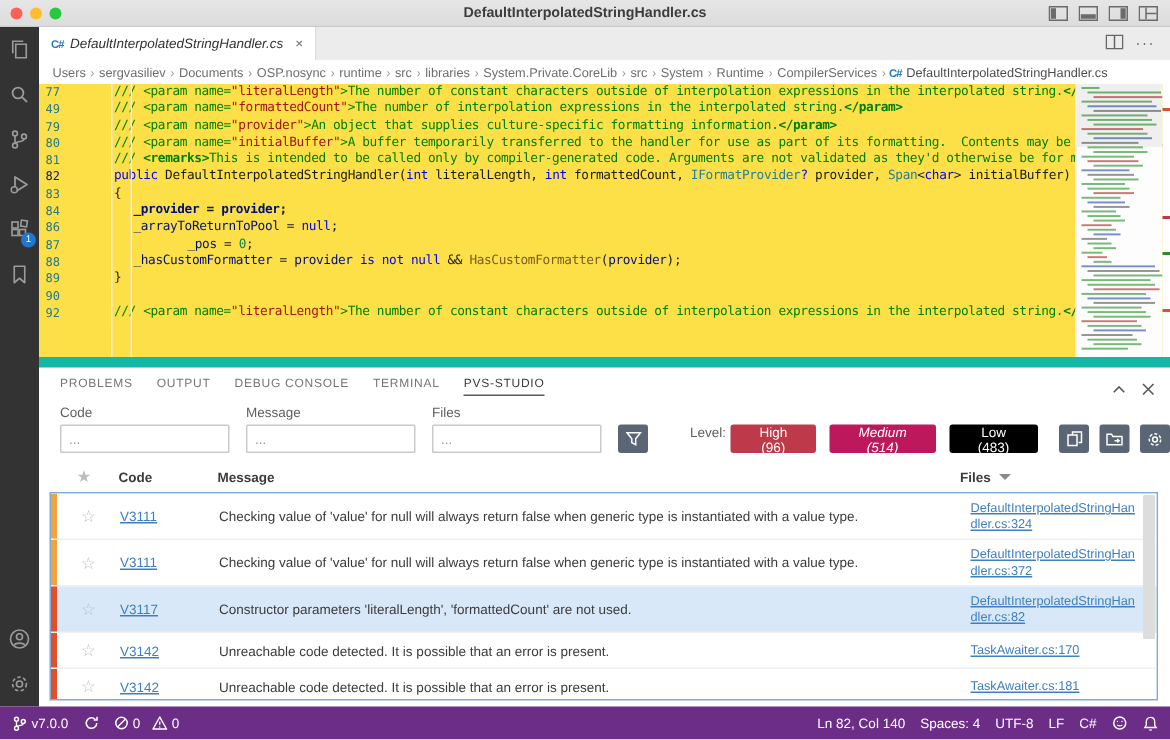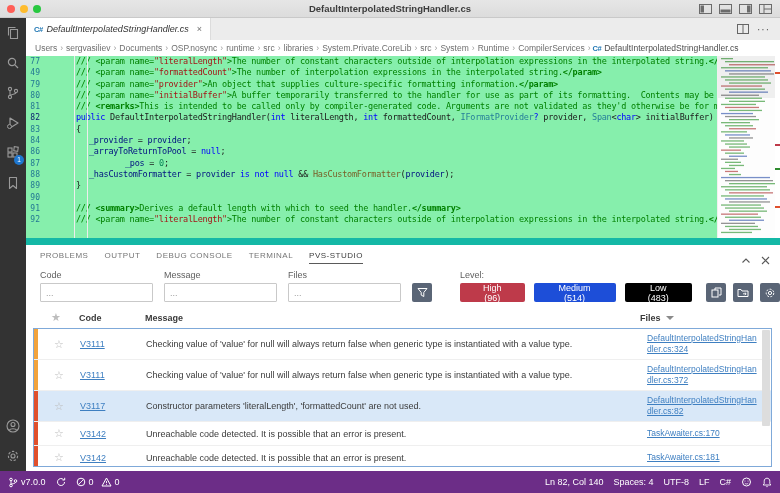--- a/index.html
+++ b/index.html
@@ -45,21 +45,21 @@
 
   .breadcrumb { height:16px; background:#fff; display:flex; align-items:center;
     font-size:8.5px; color:#6E6E6E; padding-left:8px; flex:none; white-space:nowrap;
     overflow:hidden; }
   .crumb { padding:0 1px; }
   .crumb-sep { color:#9a9a9a; padding:0 2px; }
   .crumb:last-of-type { color:#4d4d4d; }
 
   
   .editor { height:182px; flex:none; position:relative; overflow:hidden;
-    font-family:"DejaVu Sans Mono", monospace; font-size:8.5px; background:#86efac; }
+    font-family:"DejaVu Sans Mono", monospace; font-size:8.5px; background:#fde047; }
   .guide { position:absolute; top:0; bottom:0; width:1px; background:#EDEDED; }
   .line { display:flex; height:11.3px; line-height:11.3px; white-space:pre; }
   .lnum { width:26px; padding-right:12px; text-align:right; color:#237893;
     flex:none; font-size:8px; }
   .line.active .lnum { color:#0B216F; }
   .ltext { letter-spacing:-0.25px; }
   .tok-cm{color:#008000} .tok-tagb{color:#008000;font-weight:bold}
   .tok-str{color:#A31515} .tok-kw{color:#0000FF} .tok-ty{color:#267F99}
   .tok-fld{color:#001080} .tok-mth{color:#795E26} .tok-num{color:#098658}
   .tok-pl{color:#1b1b1b}
@@ -81,21 +81,21 @@
   .panel-actions { position:absolute; top:6px; right:10px; display:flex; gap:10px; }
 
   .filters { display:flex; align-items:flex-end; padding:4px 0 2px 14px; }
   .filter { display:flex; flex-direction:column; gap:3px; margin-right:11px; }
   .filter label { font-size:9px; color:#5f5f5f; }
   .filter input { width:113px; height:19px; border:1px solid #C9C9C9; font-size:9px;
     padding:0 5px; color:#333; background:#fff; border-radius:1px; }
   .filter input::placeholder { color:#9a9a9a; }
   .iconbtn { width:20px; height:19px; background:#5A6576; border:none; border-radius:2px;
     display:flex; align-items:center; justify-content:center; flex:none; }
-  .level-group { display:flex; flex-direction:column; gap:3px; margin-left:28px; }
+  .level-group { display:flex; flex-direction:row; gap:3px; margin-left:28px; }
   .level-label { font-size:9px; color:#5f5f5f; }
   .level-btns { display:flex; gap:9px; }
   .lvl { height:19px; border:none; border-radius:2px; color:#fff; font-size:9px;
     padding:0 15px; font-family:"Liberation Sans",sans-serif; }
   .panel-iconbtns { display:flex; gap:7px; margin-left:14px; }
 
   .table-wrap { margin:2px 8px 0 7px; position:relative; }
   .thead { display:grid; grid-template-columns:46px 66px 1fr 132px; align-items:center;
     padding:5px 0 4px; }
   .thead .hstar { text-align:center; color:#BDBDBD; font-size:11px; }
@@ -315,21 +315,21 @@
     <span class="ltext" style="margin-left: 24px;"><span class="tok-kw">public </span><span class="tok-pl">DefaultInterpolatedStringHandler(</span><span class="tok-kw">int</span><span class="tok-pl"> literalLength, </span><span class="tok-kw">int</span><span class="tok-pl"> formattedCount, </span><span class="tok-ty">IFormatProvider</span><span class="tok-kw">?</span><span class="tok-pl"> provider, </span><span class="tok-ty">Span</span><span class="tok-pl">&lt;</span><span class="tok-kw">char</span><span class="tok-pl">&gt; initialBuffer)</span></span>
   </div>
 
   <div class="line">
     <span class="lnum">83</span>
     <span class="ltext" style="margin-left: 24px;"><span class="tok-pl">{</span></span>
   </div>
 
   <div class="line">
     <span class="lnum">84</span>
-    <span class="ltext" style="margin-left: 37px;"><span class="tok-fld">_provider</span><span class="tok-pl"> = </span><span class="tok-fld">provider</span><span class="tok-pl">;</span></span>
+    <span class="ltext" style="margin-left: 37px; font-weight: bold;"><span class="tok-fld">_provider</span><span class="tok-pl"> = </span><span class="tok-fld">provider</span><span class="tok-pl">;</span></span>
   </div>
 
 
   <div class="line">
     <span class="lnum">86</span>
     <span class="ltext" style="margin-left: 37px;"><span class="tok-fld">_arrayToReturnToPool</span><span class="tok-pl"> = </span><span class="tok-kw">null</span><span class="tok-pl">;</span></span>
   </div>
 
   <div class="line">
     <span class="lnum">87</span>
@@ -344,24 +344,20 @@
   <div class="line">
     <span class="lnum">89</span>
     <span class="ltext" style="margin-left: 24px;"><span class="tok-pl">}</span></span>
   </div>
 
   <div class="line">
     <span class="lnum">90</span>
     <span class="ltext" style="margin-left: 24px;"></span>
   </div>
 
-  <div class="line">
-    <span class="lnum">91</span>
-    <span class="ltext" style="margin-left: 24px;"><span class="tok-cm">/// </span><span class="tok-tagb">&lt;summary&gt;</span><span class="tok-cm">Derives a default length with which to seed the handler.</span><span class="tok-tagb">&lt;/summary&gt;</span></span>
-  </div>
 
   <div class="line">
     <span class="lnum">92</span>
     <span class="ltext" style="margin-left: 24px;"><span class="tok-cm">/// &lt;param name=</span><span class="tok-str">"literalLength"</span><span class="tok-cm">&gt;The number of constant characters outside of interpolation expressions in the interpolated string.</span><span class="tok-tagb">&lt;/p</span></span>
   </div>
 </div>
       <div class="minimap">
         <div id="minimap-content"><svg width="57" height="181" xmlns="http://www.w3.org/2000/svg">
               <rect x="3" y="2.0" width="12" height="1.3" fill="#3E9B3E" opacity="0.7"></rect>
               <rect x="7" y="5.0" width="49" height="1.3" fill="#3E9B3E" opacity="0.7"></rect>
@@ -473,21 +469,21 @@
         <button class="iconbtn">
             <svg width="11" height="11" viewBox="0 0 11 11">
               <path d="M1 1.5h9L6.8 5.5v4l-2.6-1.4v-2.6z" fill="none" stroke="#fff" stroke-width="1"></path>
             </svg>
           </button>
         <div class="level-group">
           <span class="level-label">Level:</span>
           <div class="level-btns" id="level-btns">
   <button class="lvl" style="background: rgb(190, 58, 74);">High (96)</button>
 
-  <button class="lvl" style="background: #1d4ed8;">Medium (514)</button>
+  <button class="lvl" style="background: #be185d; font-style: italic;">Medium (514)</button>
 
   <button class="lvl" style="background: #000000;">Low (483)</button>
 </div>
         </div>
         <div class="panel-iconbtns">
           <button class="iconbtn">
               <svg width="11" height="11" viewBox="0 0 11 11">
                 <rect x="1" y="3" width="6" height="7" fill="none" stroke="#fff"></rect>
                 <path d="M4 3V1h6v7h-2" fill="none" stroke="#fff"></path>
               </svg>

